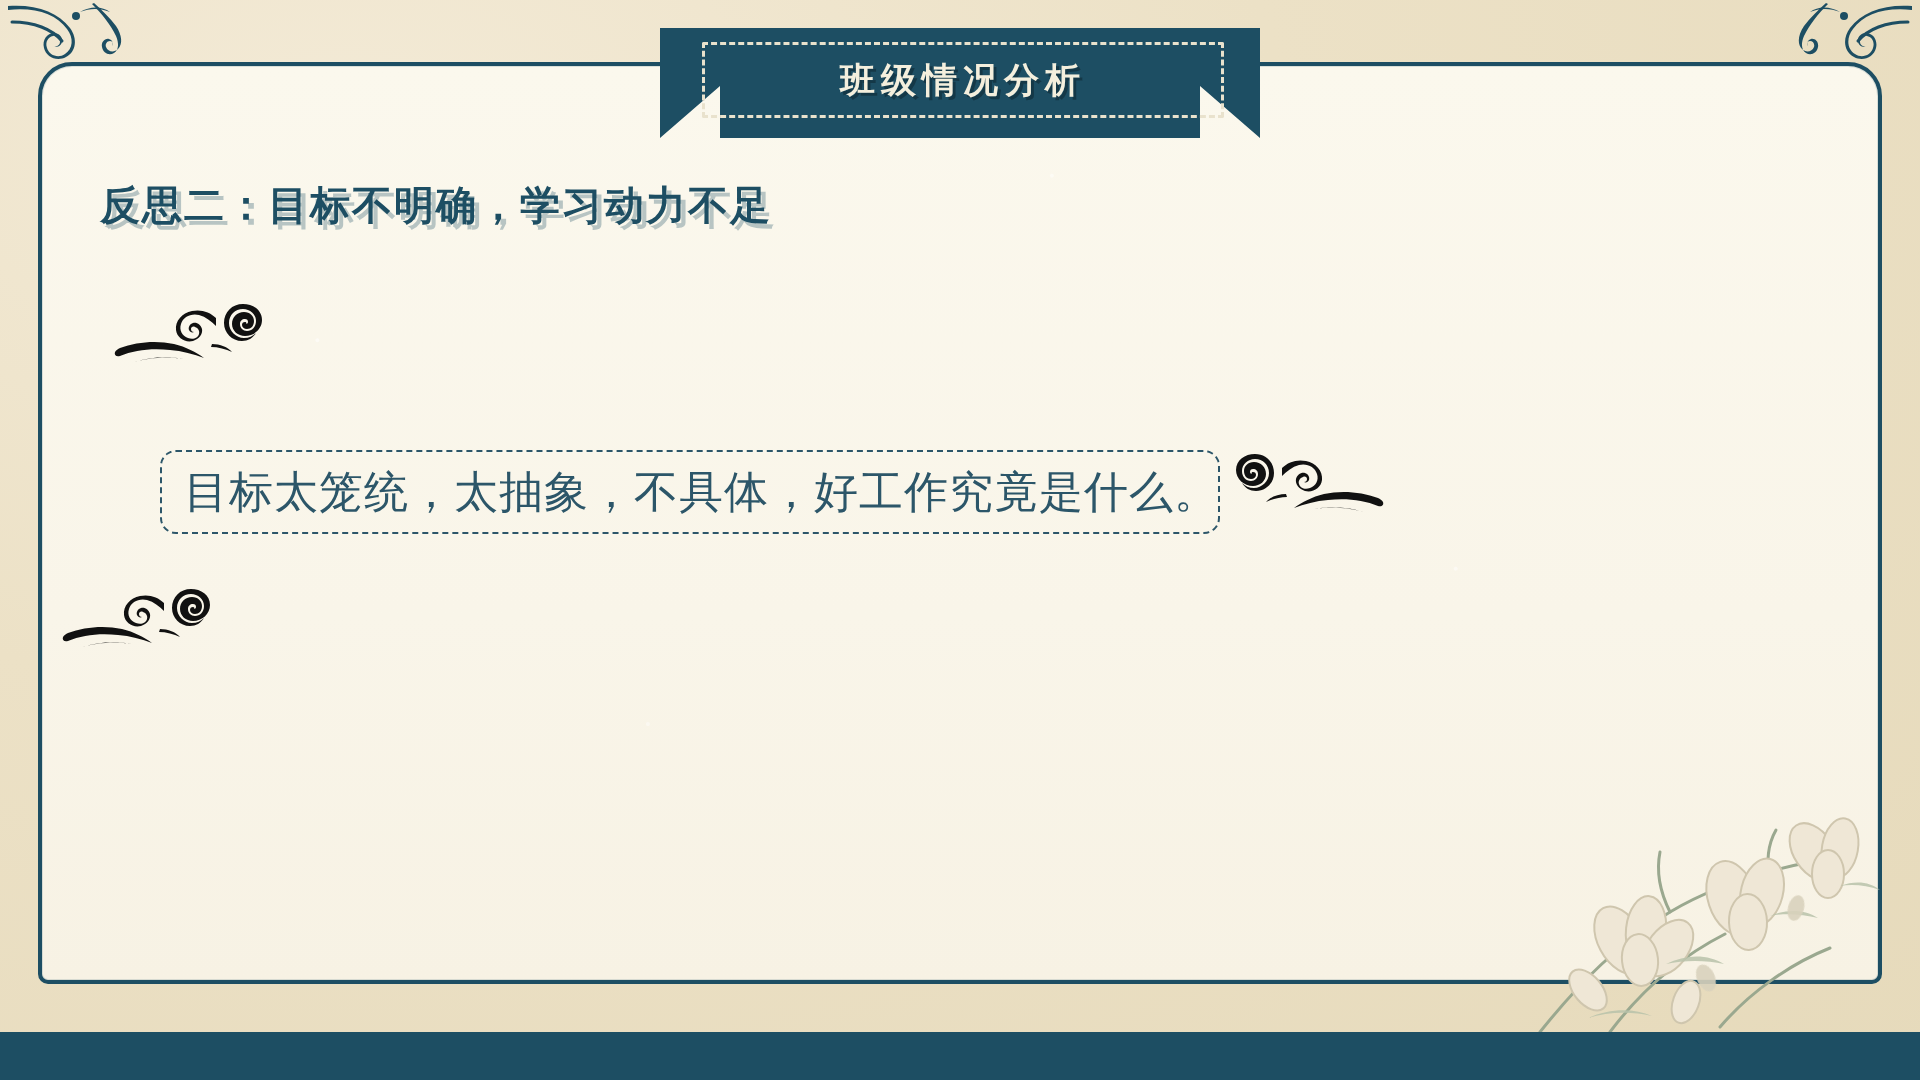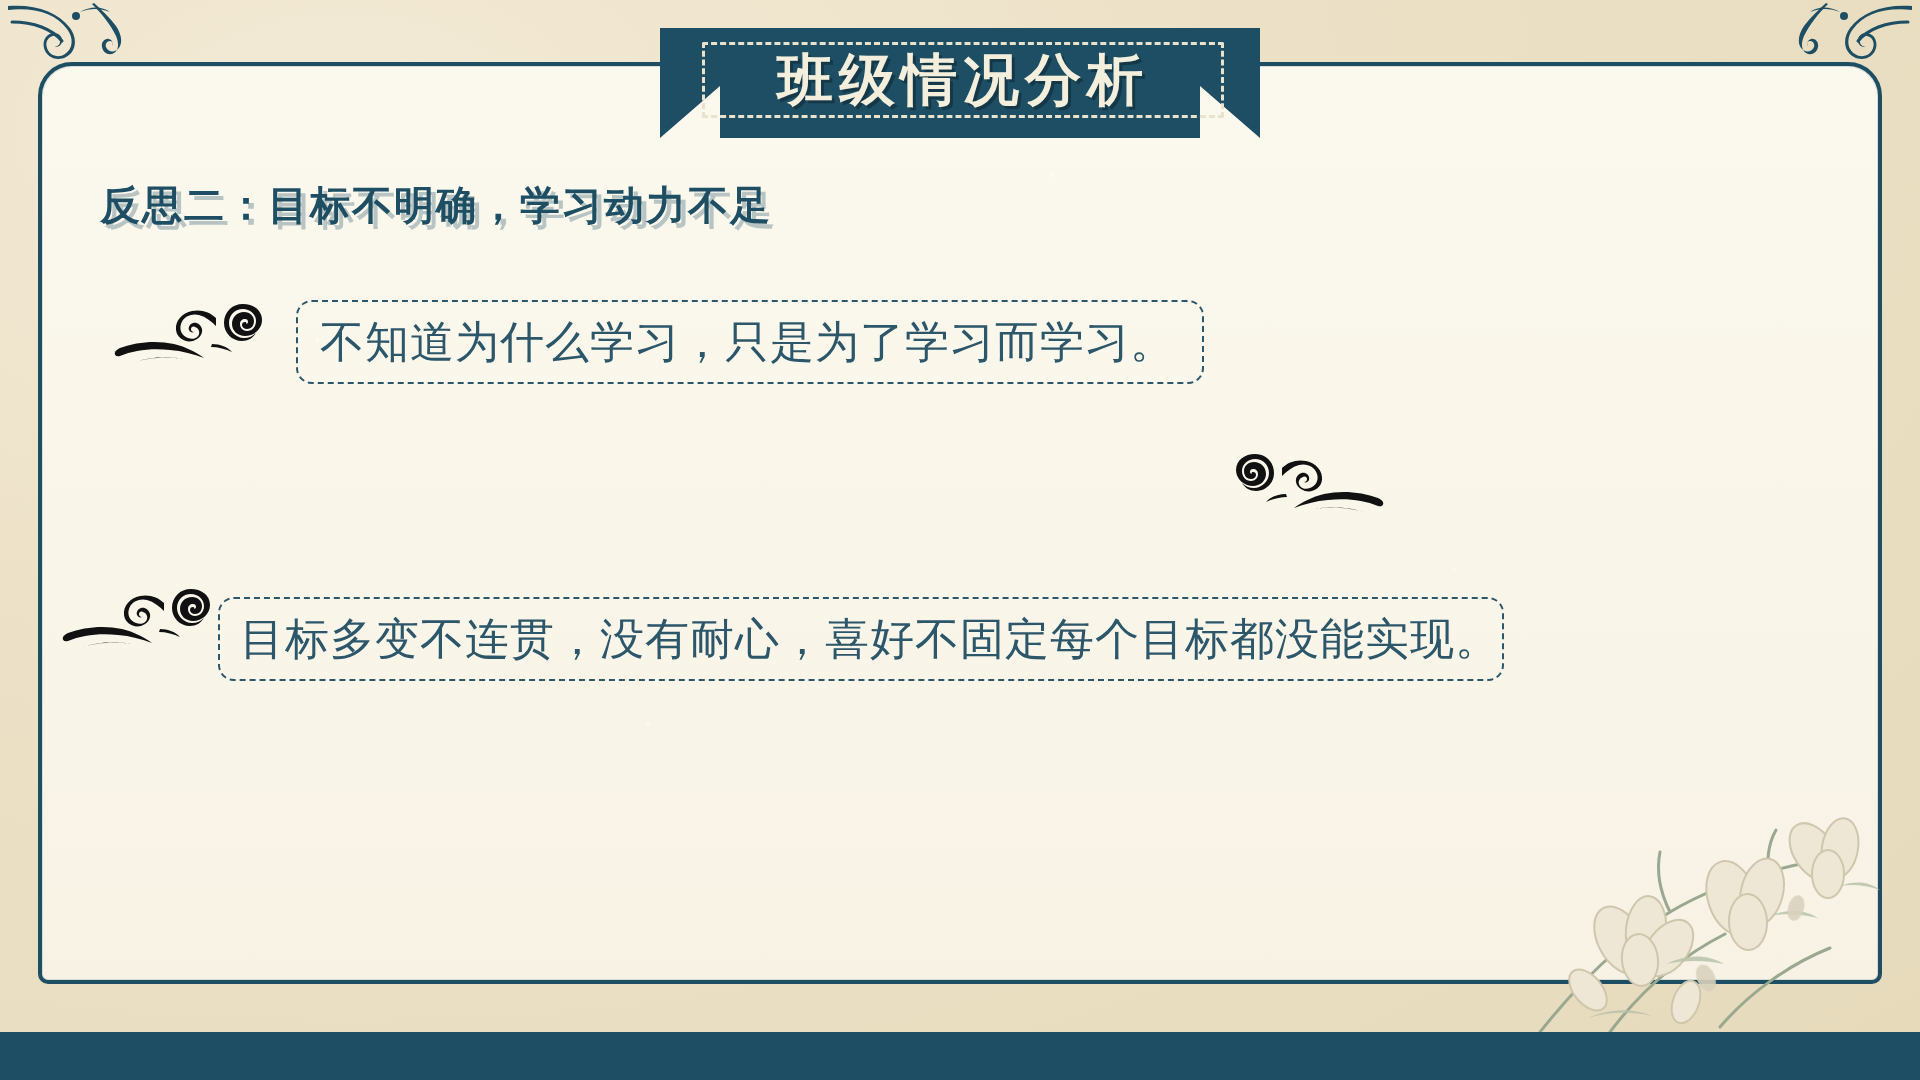--- a/index.html
+++ b/index.html
@@ -55,21 +55,21 @@
     background:#1d4e63;
     clip-path:polygon(0 0, 600px 0, 600px 110px, 540px 58px, 540px 110px,
                       60px 110px, 60px 58px, 0 110px);
   }
   .banner-inner{
     position:absolute;left:42px;top:14px;width:516px;height:70px;
     border:3px dashed #e9e2cd;border-radius:2px;
     display:flex;align-items:center;justify-content:center;
   }
   .banner-title{
-    color:#f4efdd;font-size:56px;font-weight:bold;letter-spacing:6px;
+    color:#f4efdd;font-size:35px;font-weight:bold;letter-spacing:6px;
     font-family:"DejaVu Sans","Liberation Sans",sans-serif;
     text-shadow:3px 3px 0 rgba(0,0,0,.28);
     white-space:nowrap;line-height:1;
   }
   
   .heading{
     position:absolute;left:100px;top:178px;
     color:#1d4e63;font-size:40px;font-weight:bold;letter-spacing:2px;
     font-family:"DejaVu Sans","Liberation Sans",sans-serif;
     text-shadow:5px 5px 0 rgba(29,78,99,.30);
@@ -241,28 +241,25 @@
         <path d="M8 48 C24 42 44 40 62 44 C74 47 84 52 92 58
                  C82 54 70 51 58 50 C40 48 22 50 8 56
                  C4 57 2 55 3 52 C4 50 6 49 8 48 Z"></path>
         <path d="M22 62 C38 57 56 56 72 59 C62 57 48 57 36 59
                  C30 60 25 61 22 62 Z"></path>
         <path d="M100 44 C108 44 116 47 120 52 C114 49 106 47 99 47 Z"></path>
       </g>
     </svg>
   </div>
 
-  <div class="dbox" id="box1">
-    <span>不知道为什么学习，只是为了学习而学习。</span>
-  </div>
-
-
-  <div class="dbox" id="box3">
-    <span>目标多变不连贯，没有耐心，喜好不固定每个目标都没能实现。</span>
-  </div>
+
+  <div class="dbox" id="box2">
+    <span>目标太笼统，太抽象，不具体，好工作究竟是什么。</span>
+  </div>
+
 
   <div id="flowers">
     <svg viewBox="0 0 420 330" width="420" height="330">
       <g stroke="#9aa88f" stroke-width="3" fill="none" stroke-linecap="round">
         <path d="M70 330 C110 280 150 240 200 210 C240 186 290 170 340 160"></path>
         <path d="M140 330 C170 290 210 255 255 232"></path>
         <path d="M250 325 C280 290 320 262 360 246"></path>
         <path d="M200 210 C190 190 186 170 190 150"></path>
         <path d="M300 180 C296 160 298 142 306 128"></path>
       </g>

